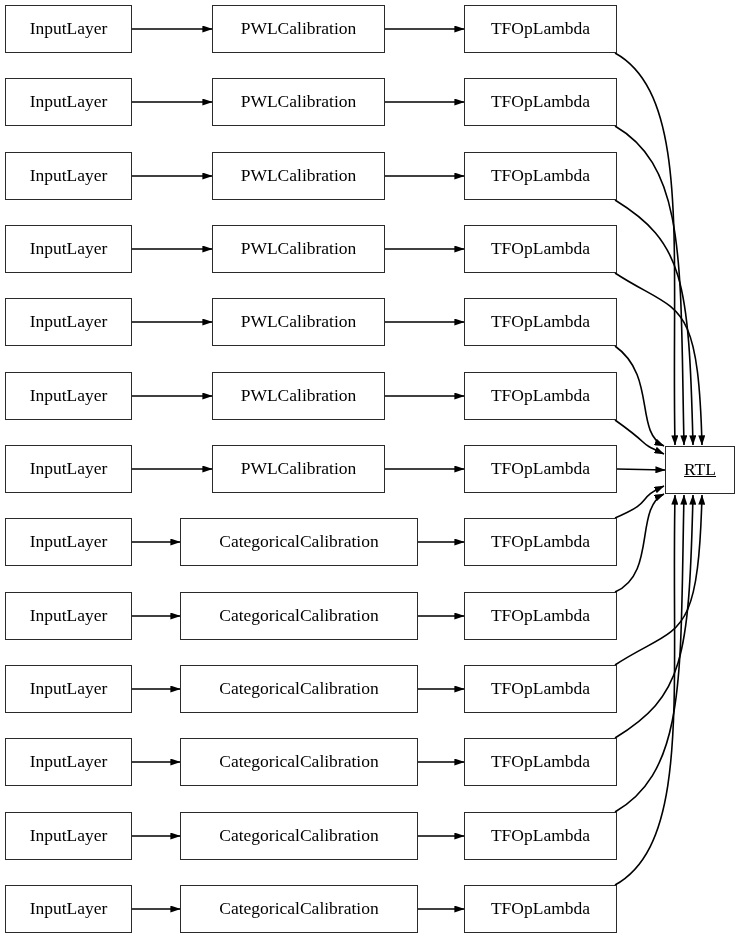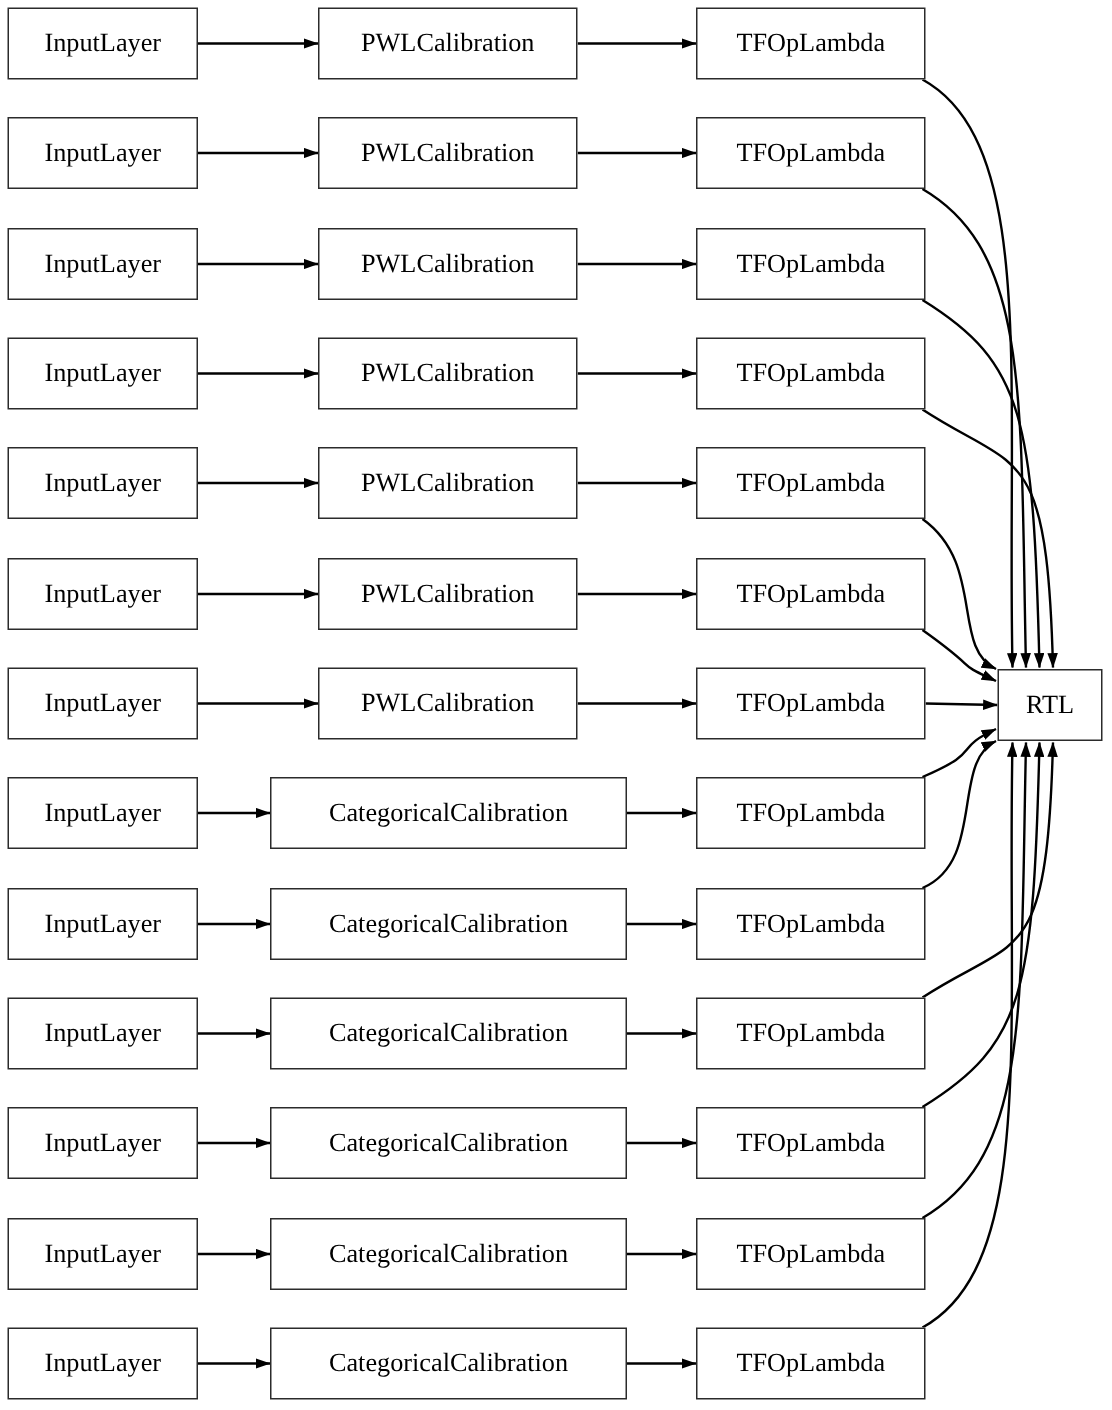--- a/index.html
+++ b/index.html
@@ -216,17 +216,17 @@
       </div>
       <div class="node" style="left: 5px; top: 885px; width: 127px; height: 48px;">
         <span class="node-label">InputLayer</span>
       </div>
       <div class="node" style="left: 180px; top: 885px; width: 238px; height: 48px;">
         <span class="node-label">CategoricalCalibration</span>
       </div>
       <div class="node" style="left: 464px; top: 885px; width: 153px; height: 48px;">
         <span class="node-label">TFOpLambda</span>
       </div>
-      <div class="node" style="left: 665px; top: 446px; width: 70px; height: 48px;">
+      <div class="node" style="left: 665px; top: 446px; width: 70px; height: 48px; text-decoration: underline;">
         <span class="node-label">RTL</span>
       </div>
     </div>
 </div>
 
 </body></html>

